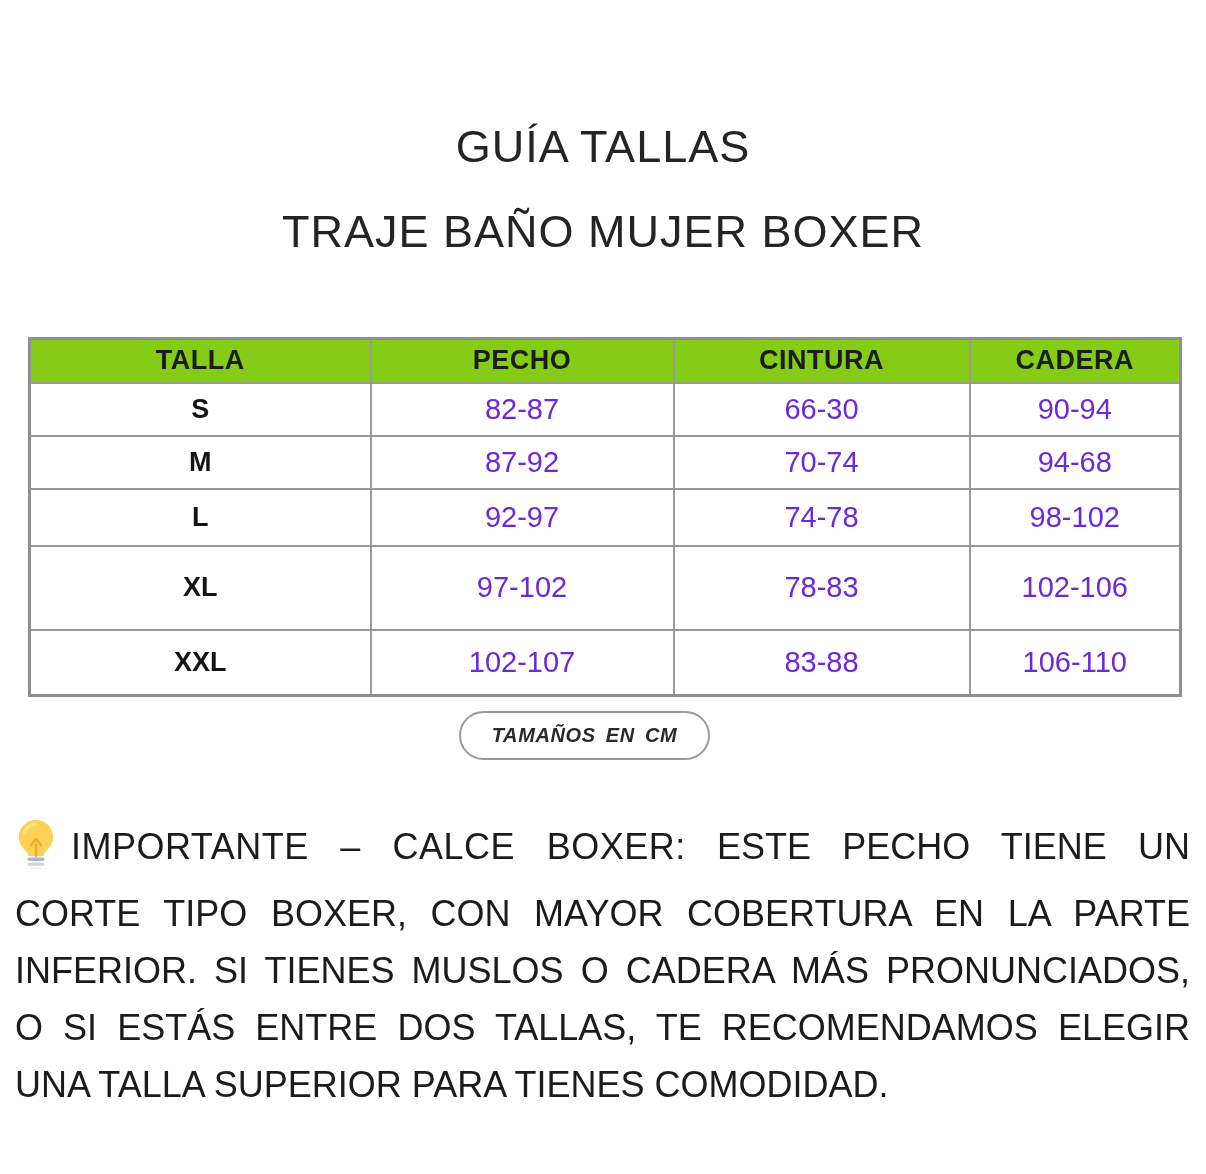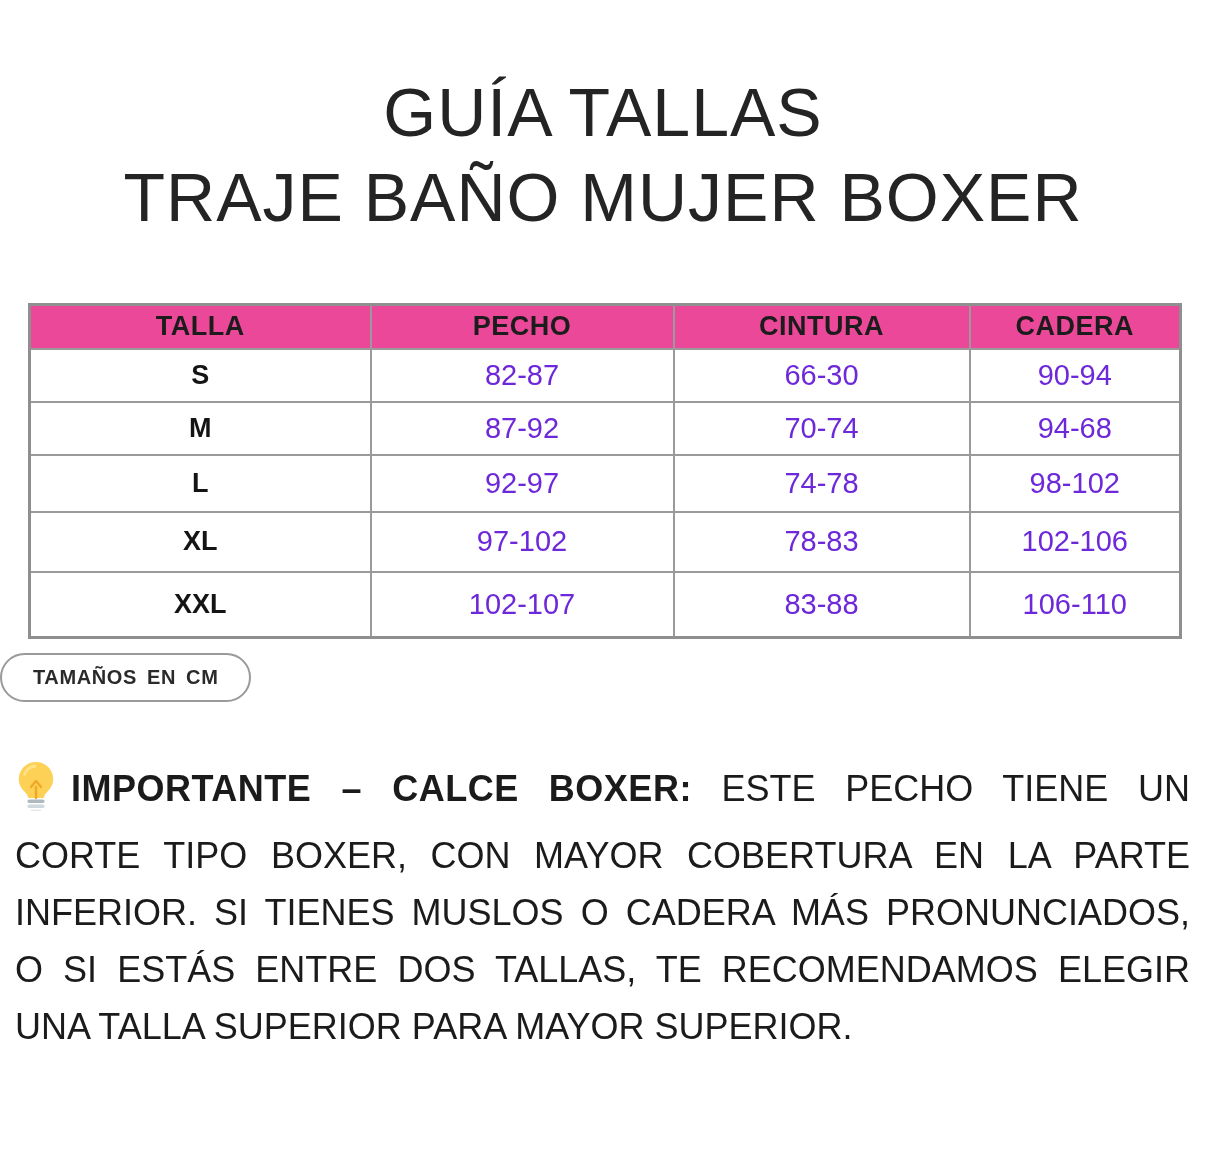--- a/index.html
+++ b/index.html
@@ -5,61 +5,62 @@
   * { margin: 0; padding: 0; box-sizing: border-box; }
   html, body {
     width: 1206px; height: 1174px;
     background: #ffffff;
     font-family: "Liberation Sans", "DejaVu Sans", sans-serif;
     color: #1f1f1f;
     overflow: hidden;
   }
   
   .title-block {
-    padding-top: 70px;
+    padding-top: 104px;
     text-align: center;
     line-height: 85px;
-    font-size: 68px;
+    font-size: 45px;
     font-weight: 500;
     letter-spacing: 1px;
     color: #242424;
   }
   
   table.size-table {
     margin: 63px 0 0 28px;
     width: 1151px;
     border-collapse: collapse;
     border: 3px solid #8f8f8f;
     table-layout: fixed;
   }
   table.size-table th, table.size-table td {
     border: 2px solid #9a9a9a;
     text-align: center;
     vertical-align: middle;
   }
   table.size-table th {
-    background: #ec4899;
+    background: #84cc16;
     font-size: 27px;
     font-weight: 700;
     height: 44px;
     letter-spacing: 0.5px;
     color: #1c1c1c;
   }
   td.size-cell { font-size: 27px; font-weight: 700; color: #141414; }
   td.meas-cell { font-size: 29px; font-weight: 400; color: #6d28d9; }
   tr.r-s  td, tr.r-m td { height: 53px; }
   tr.r-l  td { height: 57px; }
-  tr.r-xl td { height: 60px; }
+  tr.r-xl td { height: 84px; }
   tr.r-xxl td { height: 66px; }
   
   .badge-row {
     display: flex;
-    justify-content: flex-start;
+    justify-content: center;
     padding-right: 37px;
     margin-top: 14px;
+    font-style: italic;
   }
   .units-badge {
     border: 2px solid #9a9a9a;
     border-radius: 25px;
     height: 49px;
     padding: 0 31px;
     display: flex;
     align-items: center;
     background: #ffffff;
     font-size: 20px;
@@ -77,21 +78,21 @@
   }
   .note-line {
     text-align: justify;
     text-align-last: justify;
     white-space: nowrap;
   }
   .note-line.last {
     text-align: left;
     text-align-last: left;
   }
-  .note-heading { font-weight: 700; letter-spacing: 0.5px; }
+  .note-heading { font-weight: 400; letter-spacing: 0.5px; }
   .bulb-icon {
     display: inline-block;
     vertical-align: -10px;
     margin-right: 14px;
   }
 </style>
 </head>
 <body>
 
 <div class="title-block">
@@ -160,14 +161,14 @@
       <path d="M16 26 l5-6 5 6 M21 26 v11" stroke="#f0a829" stroke-width="2.4" fill="none" stroke-linecap="round" stroke-linejoin="round"></path>
       <rect x="12.5" y="38.5" width="17" height="3.6" rx="1.8" fill="#aeb8bf"></rect>
       <rect x="12.5" y="43.5" width="17" height="3.6" rx="1.8" fill="#cfd8dd"></rect>
       <path d="M16 48.5 h10 a5 4 0 0 1 -10 0 Z" fill="#e3e9ec"></path>
     </svg></span><span class="note-heading">IMPORTANTE – CALCE BOXER:</span>
     <span>ESTE PECHO TIENE UN</span>
   </div>
   <div class="note-line">CORTE TIPO BOXER, CON MAYOR COBERTURA EN LA PARTE</div>
   <div class="note-line">INFERIOR. SI TIENES MUSLOS O CADERA MÁS PRONUNCIADOS,</div>
   <div class="note-line">O SI ESTÁS ENTRE DOS TALLAS, TE RECOMENDAMOS ELEGIR</div>
-  <div class="note-line last">UNA TALLA SUPERIOR PARA MAYOR SUPERIOR.</div>
+  <div class="note-line last">UNA TALLA SUPERIOR PARA TIENES COMODIDAD.</div>
 </div>
 
 </body></html>

